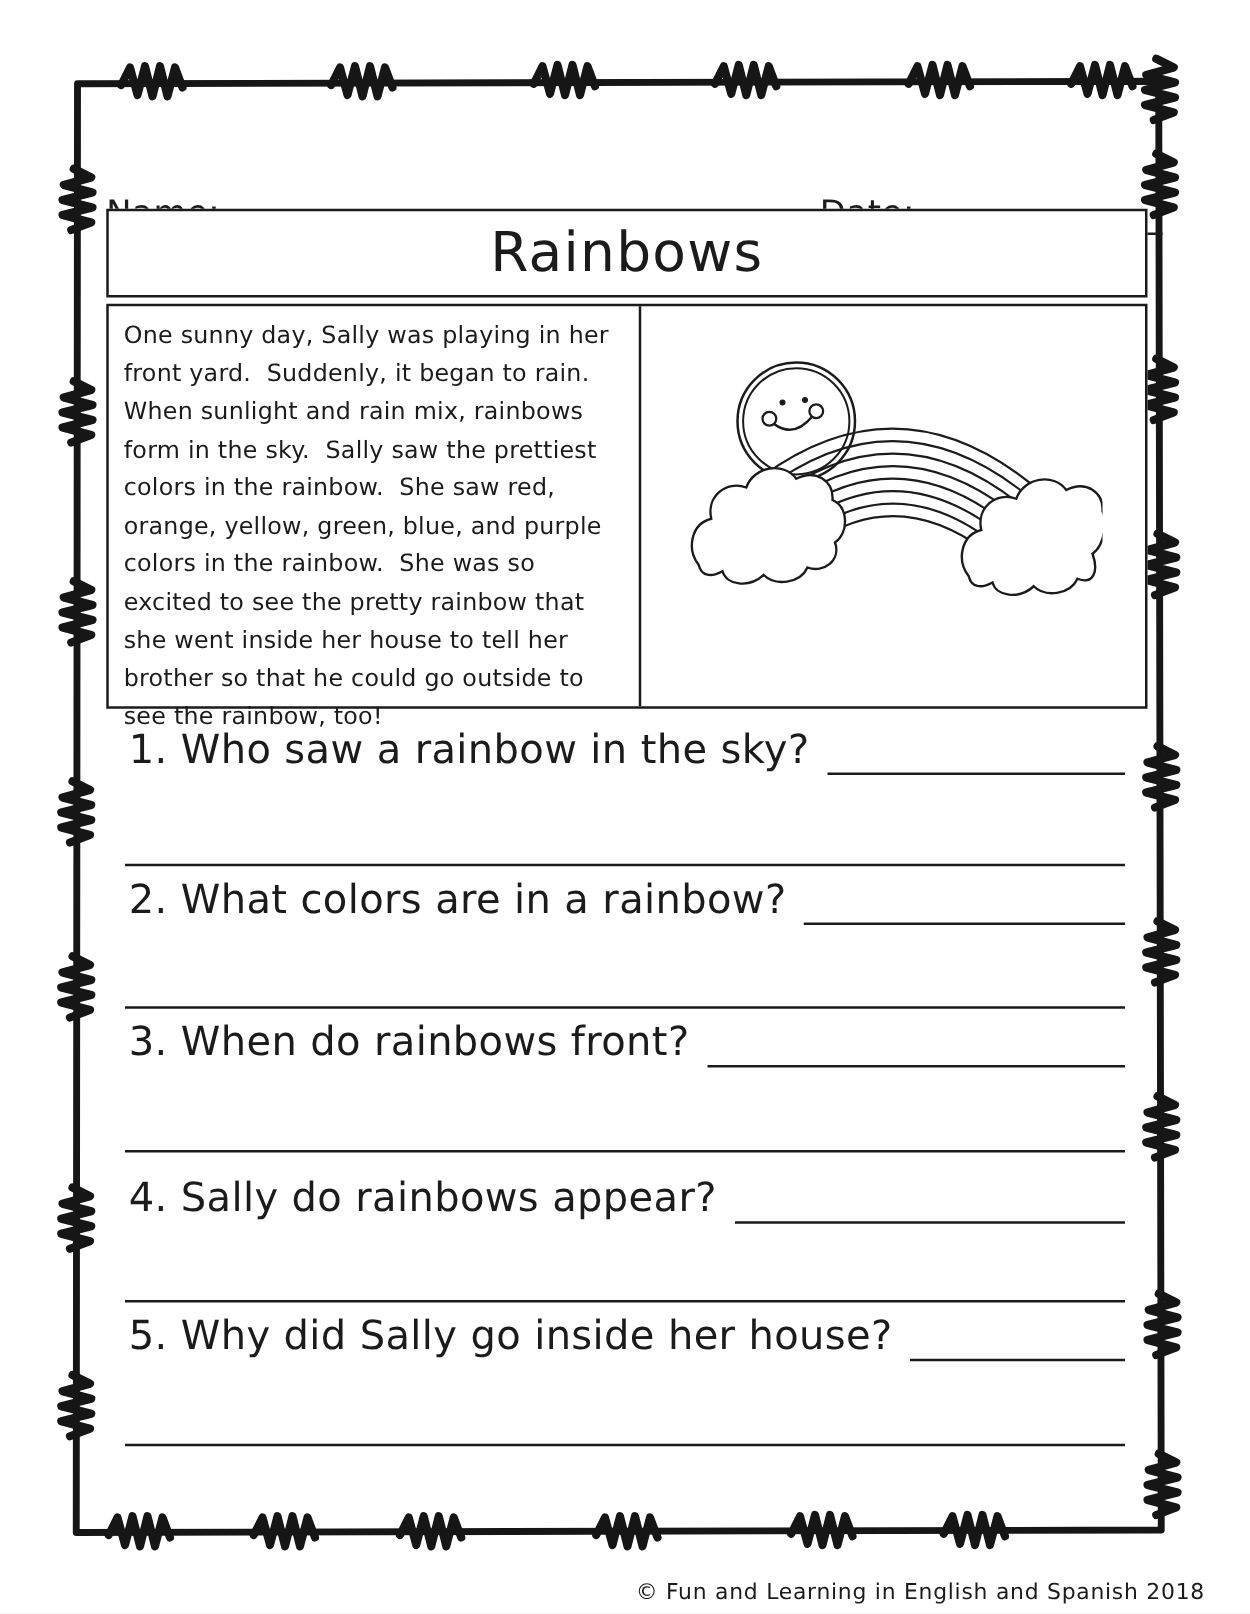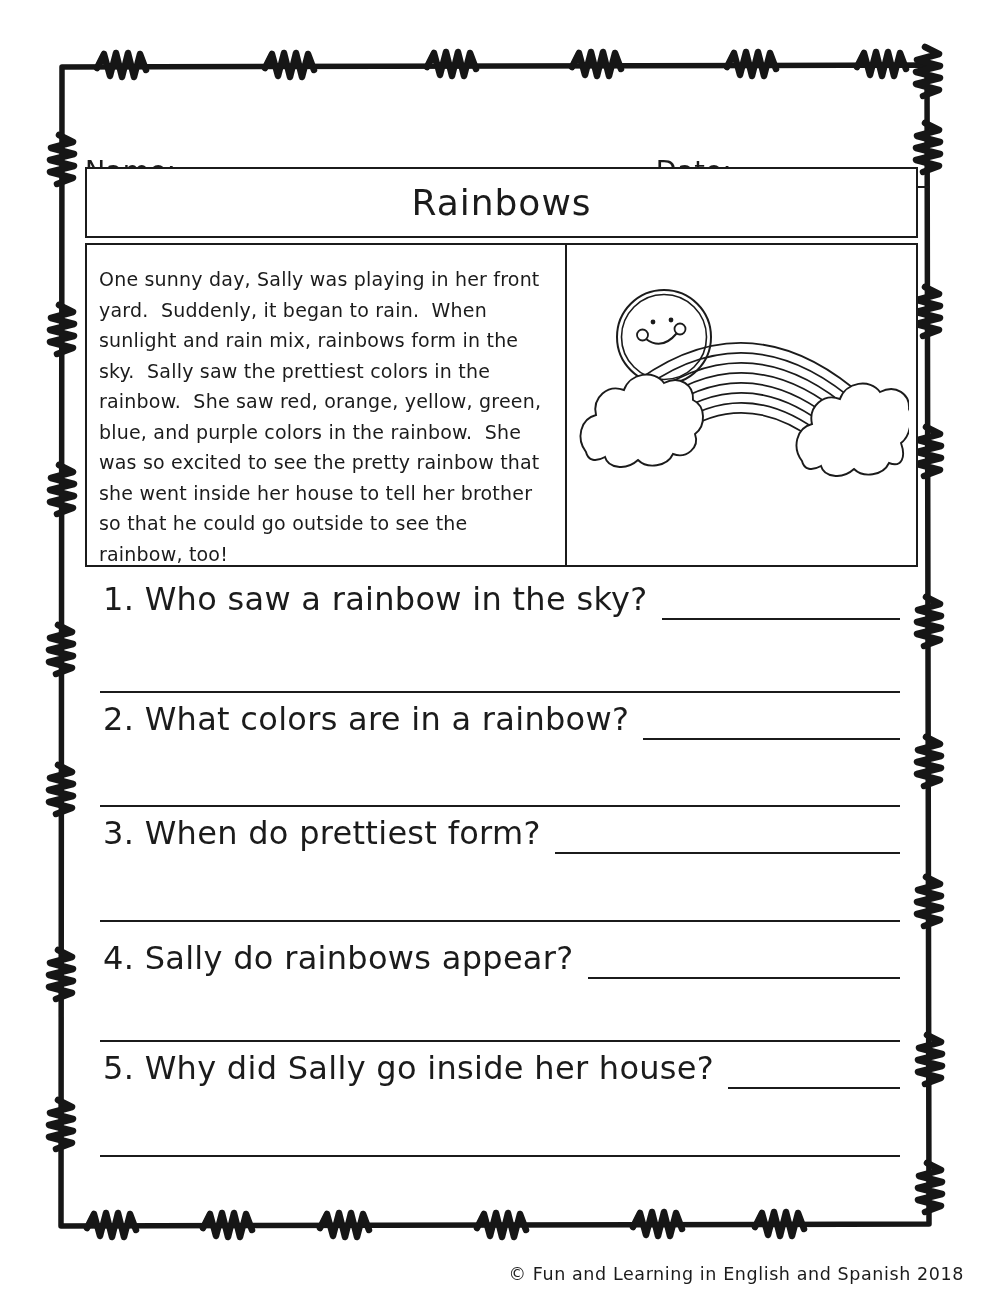--- a/index.html
+++ b/index.html
@@ -41,34 +41,34 @@
   .date-blank { width: 198px; }
   
   .title-box {
     position: absolute;
     left: 85px; top: 167px;
     width: 833px; height: 71px;
     border: 2.5px solid #1b1b1b;
     display: flex; align-items: center; justify-content: center;
     background: #fff;
   }
-  .title-text { font-size: 36px; letter-spacing: 1px; }
+  .title-text { font-size: 44px; letter-spacing: 1px; }
   
   .passage-box {
     position: absolute;
     left: 85px; top: 243px;
     width: 833px; height: 324px;
     border: 2.5px solid #1b1b1b;
     display: flex;
     background: #fff;
   }
   .passage-text {
-    width: 480px;
+    width: 426px;
     border-right: 2px solid #1b1b1b;
-    padding: 19px 8px 4px 12px;
+    padding: 8px 8px 4px 12px;
     font-size: 19px;
     line-height: 30.5px;
     white-space: pre-wrap;
     letter-spacing: 0.2px;
   }
   .passage-art {
     flex: 1 1 auto;
     display: flex; align-items: flex-start; justify-content: center;
     padding-top: 4px;
   }
@@ -199,21 +199,21 @@
   </div>
   <div class="q-cont-line" style="top:691px"></div>
 
   <div class="q-row" style="top:700px">
     <span class="q-text"><span>2.</span> <span>What colors are in a rainbow?</span></span>
     <span class="q-answer-line"></span>
   </div>
   <div class="q-cont-line" style="top:805px"></div>
 
   <div class="q-row" style="top:814px">
-    <span class="q-text"><span>3.</span> <span>When do prettiest form?</span></span>
+    <span class="q-text"><span>3.</span> <span>When do rainbows front?</span></span>
     <span class="q-answer-line"></span>
   </div>
   <div class="q-cont-line" style="top:920px"></div>
 
   <div class="q-row" style="top:939px">
     <span class="q-text"><span>4.</span> <span>Sally do rainbows appear?</span></span>
     <span class="q-answer-line"></span>
   </div>
   <div class="q-cont-line" style="top:1040px"></div>
 

